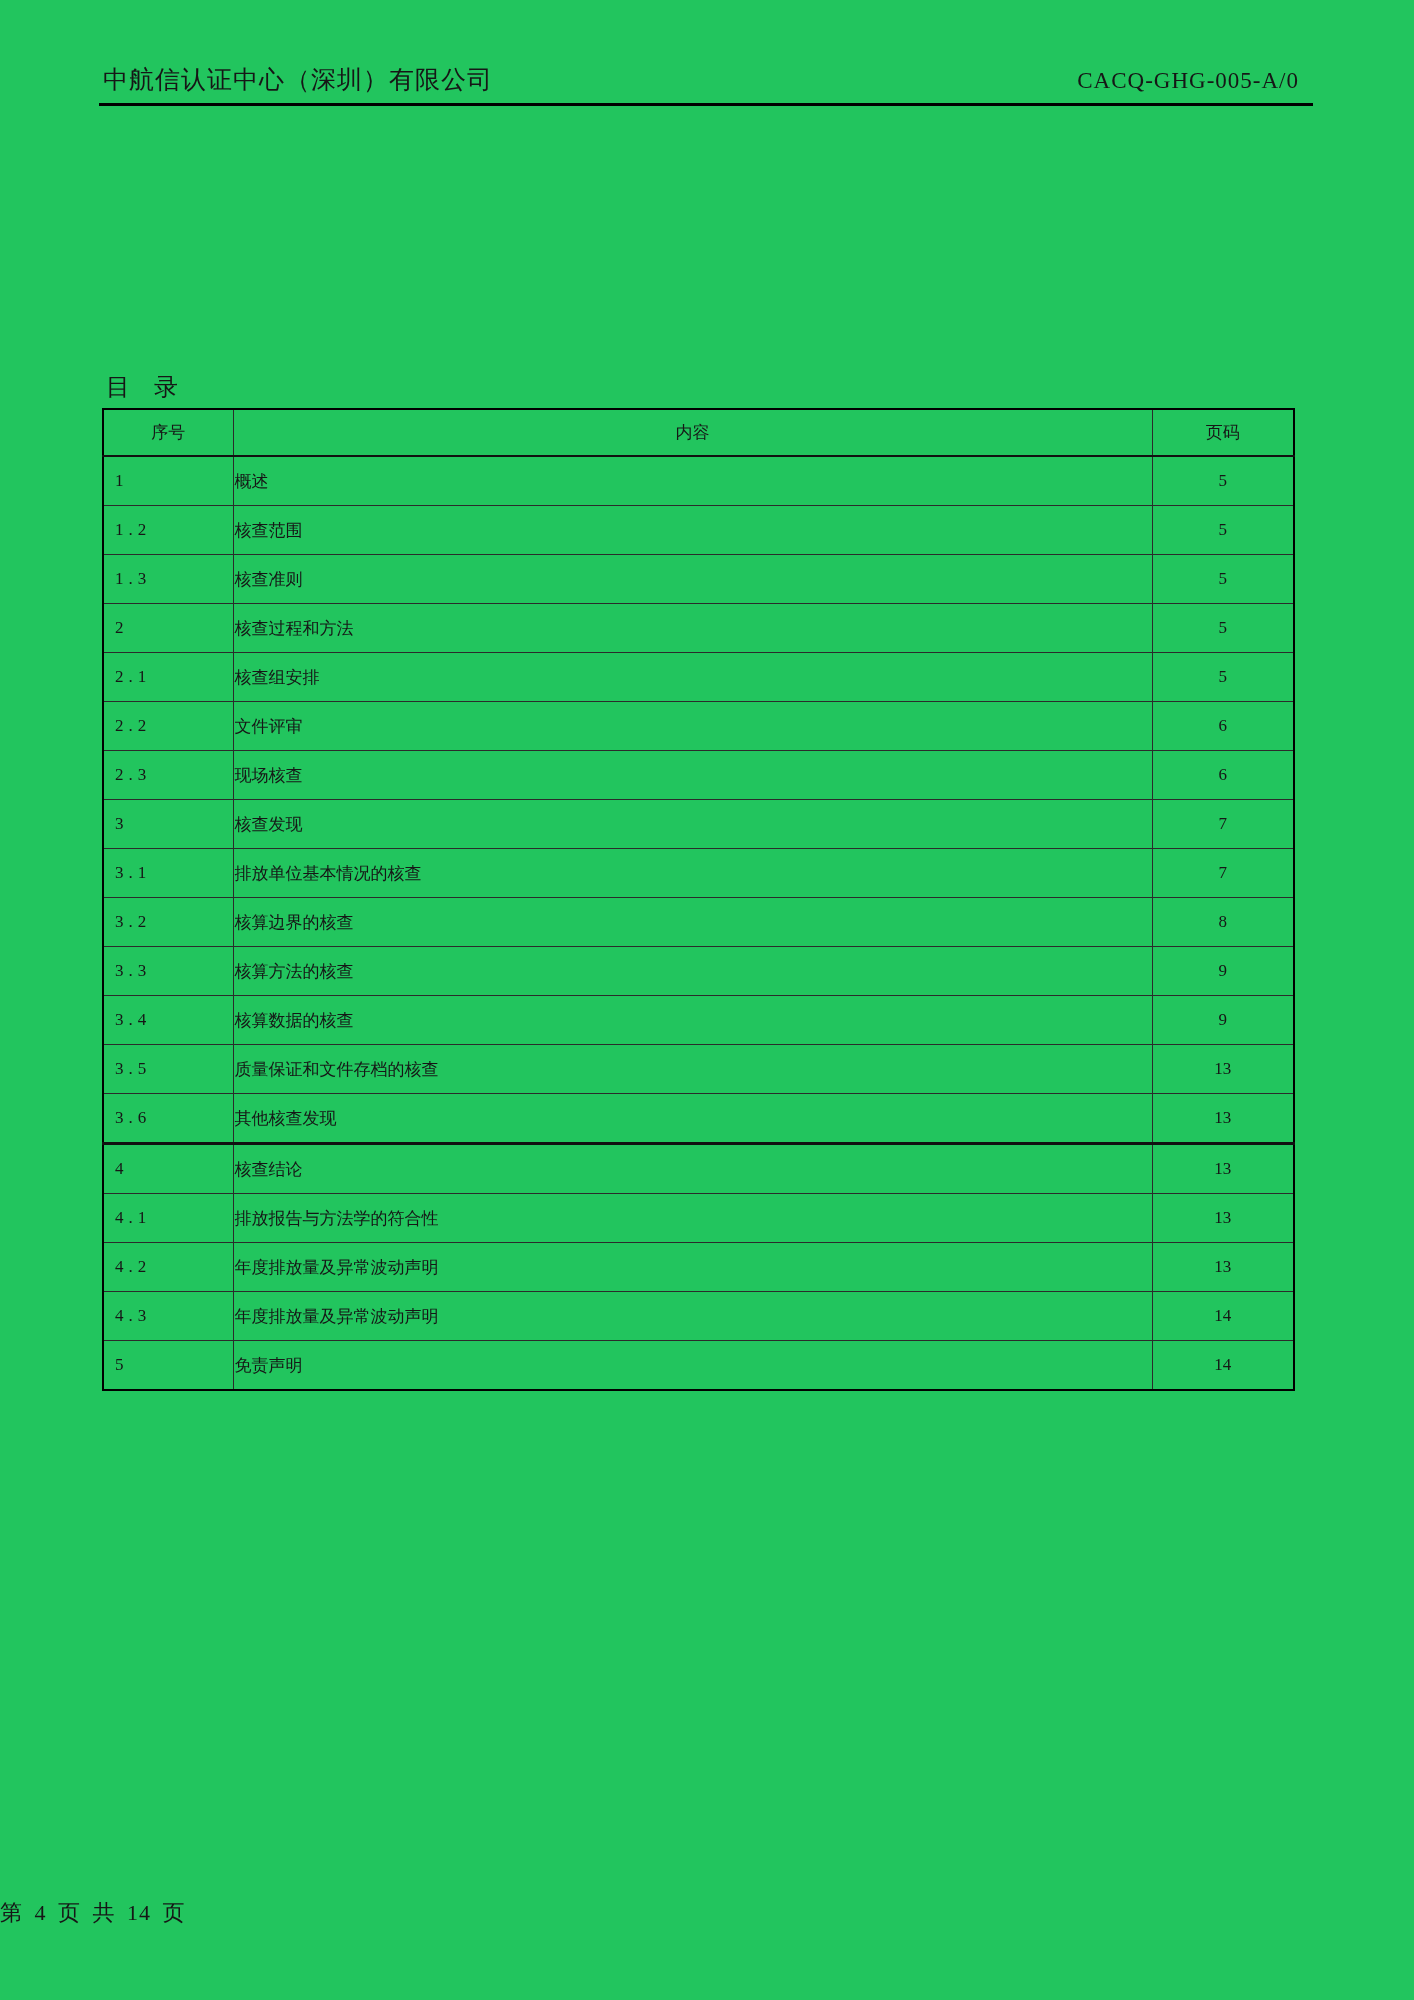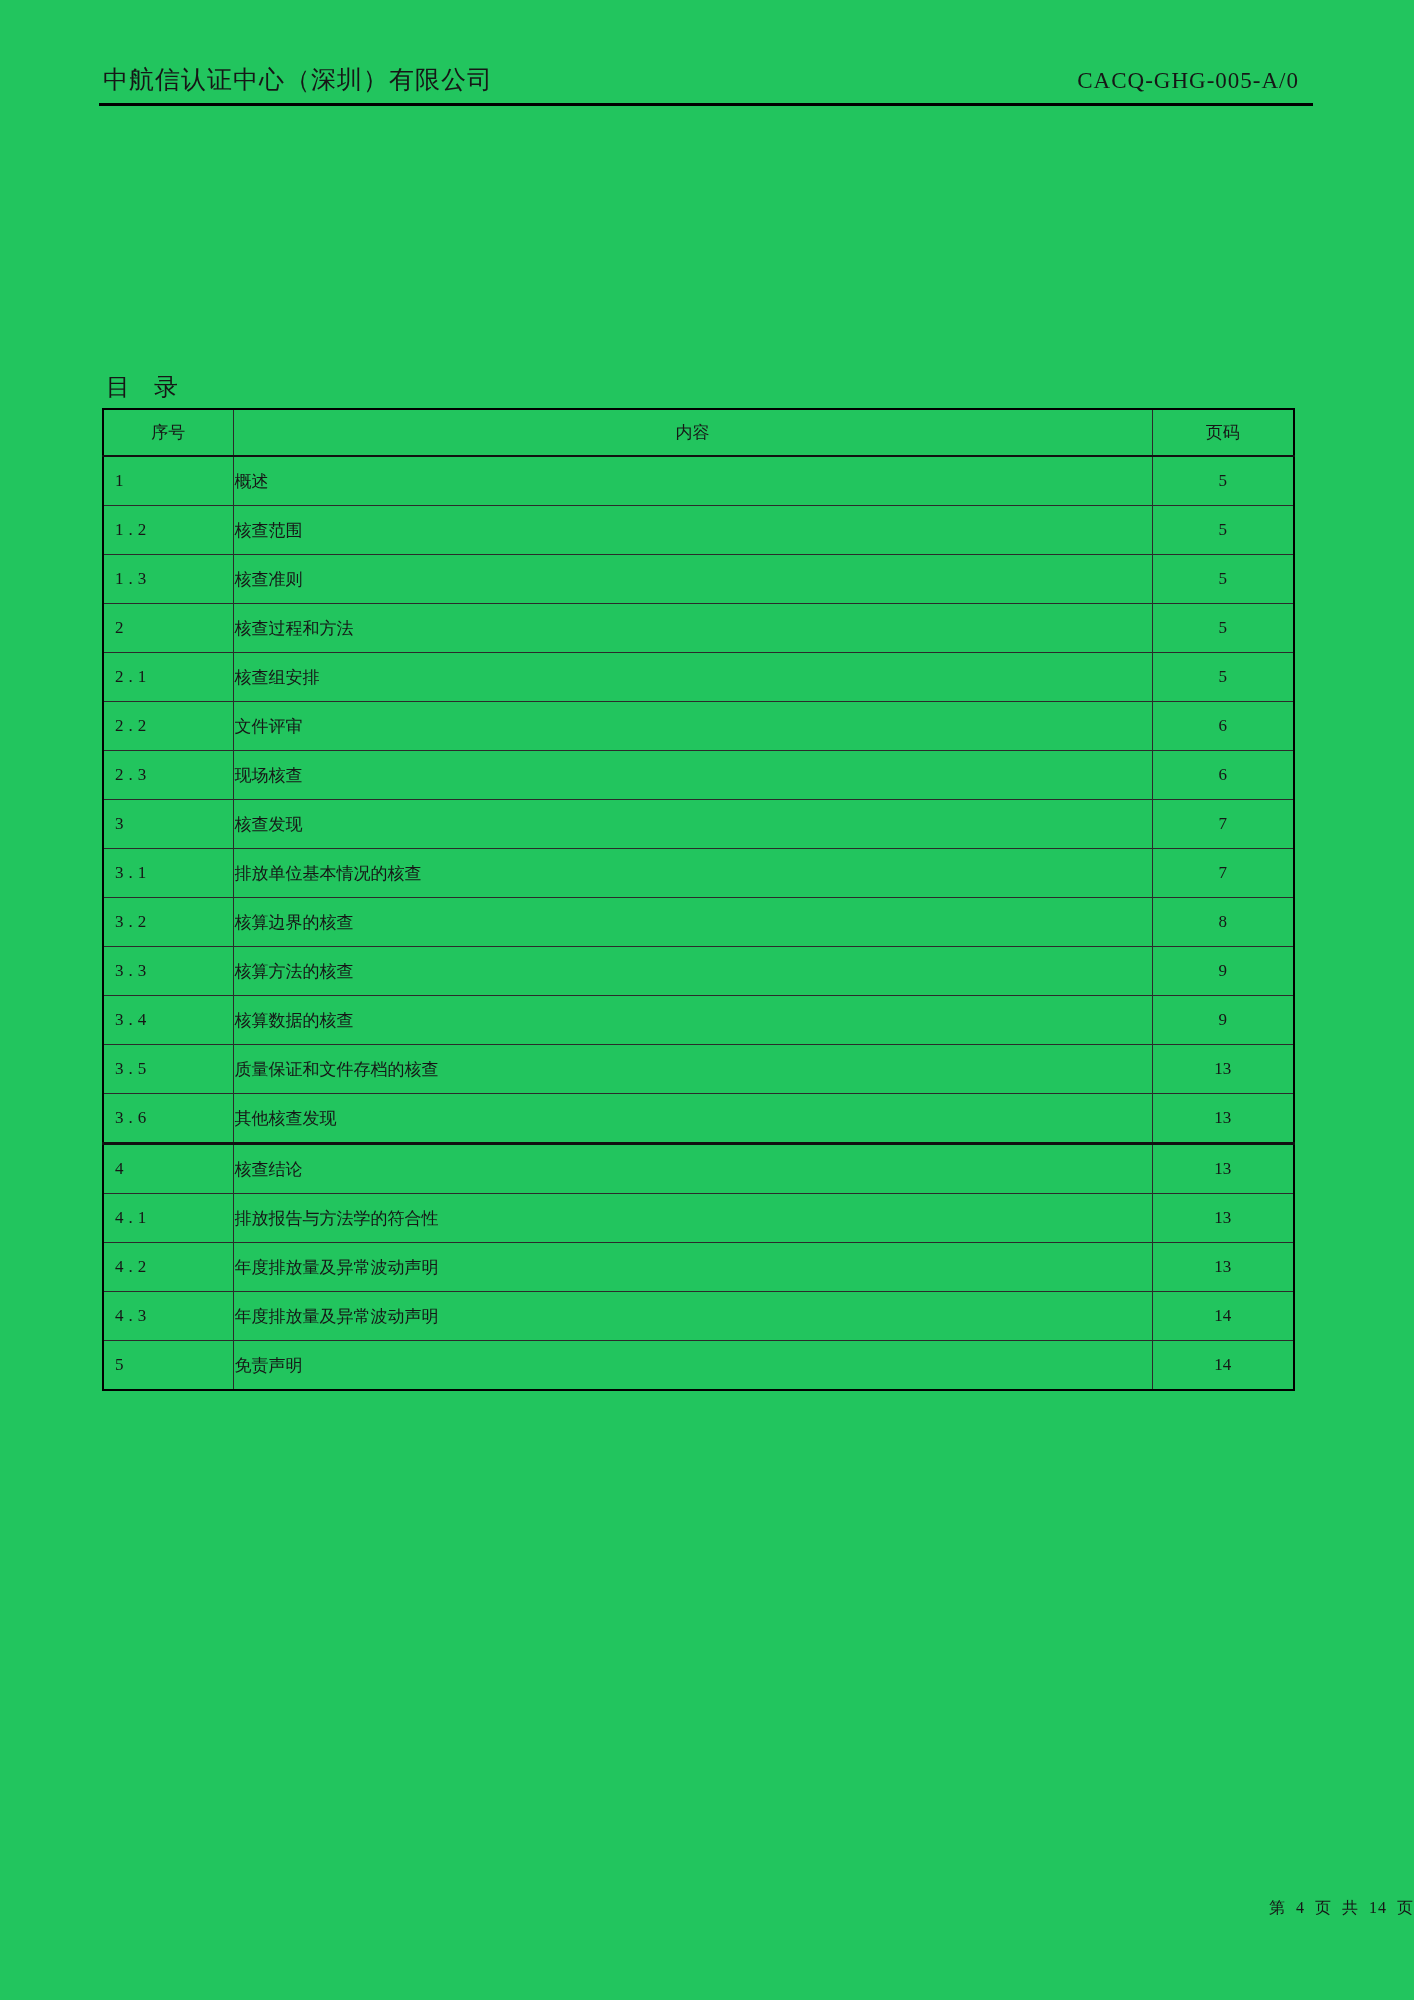--- a/index.html
+++ b/index.html
@@ -66,22 +66,22 @@
   td.content { }
   td.page { text-align: center; }
   
   table.toc tbody tr:nth-child(14) td,
   table.toc tbody tr:nth-child(20) td { border-bottom-width: 3px; border-bottom-color: #111; }
   .page-footer {
     position: absolute;
     top: 1898px;
     left: 0;
     width: 100%;
-    text-align: right;
-    font-size: 16px;
+    text-align: left;
+    font-size: 22px;
     word-spacing: 5px;
     letter-spacing: 1px;
   }
 </style>
 </head>
 <body>
 
 <div class="page">
 
   <div class="doc-header">

